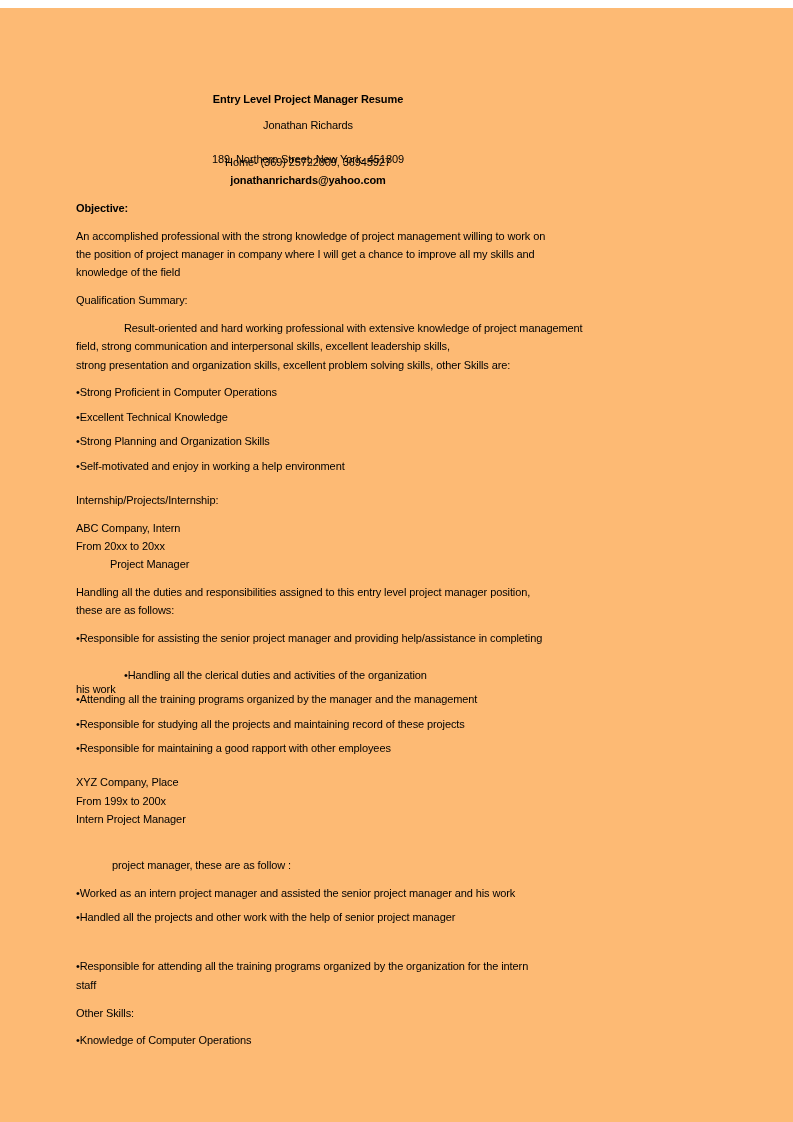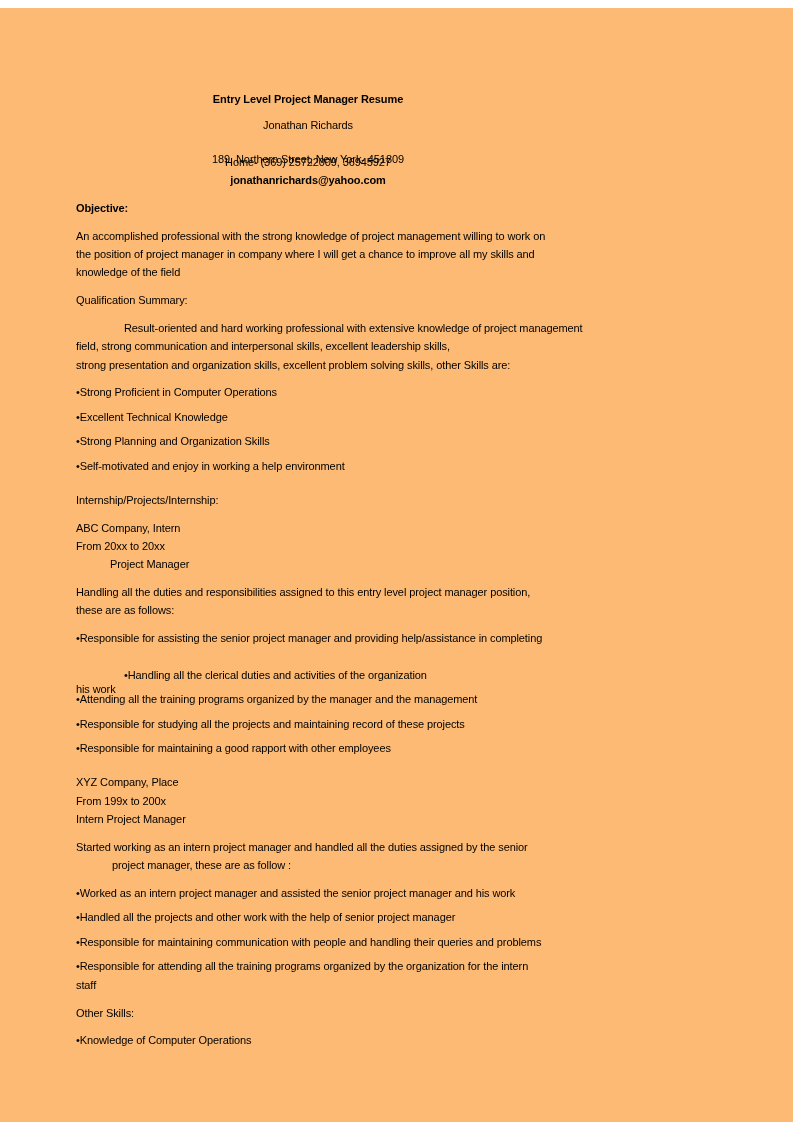--- a/index.html
+++ b/index.html
@@ -45,24 +45,22 @@
   <div class="line" style="top:623px;">•Responsible for  assisting  the senior project manager and providing  help/assistance in  completing</div>
   <div class="line" style="top:642px;margin-top:32px;">his work</div>
   <div class="line" style="top:660px;margin-left:48px;">•Handling  all the clerical duties and activities of the organization</div>
   <div class="line" style="top:709px;">•Responsible for studying all the projects and maintaining record of these projects</div>
   <div class="line" style="top:684px;">•Attending all the training programs organized by the manager and the management</div>
   <div class="line" style="top:733px;">•Responsible for maintaining a good rapport with other employees</div>
 
   <div class="line" style="top:767px;">XYZ Company, Place</div>
   <div class="line" style="top:786px;">From 199x to 200x</div>
   <div class="line" style="top:804px;">Intern Project Manager</div>
-  <div class="line" style="top:832px;">Started working as an intern project manager and handled all the duties assigned by the senior</div>
   <div class="line" style="top:850px;margin-left:36px;">project manager, these are as follow :</div>
   <div class="line" style="top:878px;">•Worked as an intern project manager and assisted the senior project manager and his work</div>
   <div class="line" style="top:902px;">•Handled all the projects and other work with the help of senior project manager</div>
-  <div class="line" style="top:927px;">•Responsible for maintaining communication with people and handling their queries and problems</div>
   <div class="line" style="top:951px;">•Responsible for  attending  all  the  training  programs  organized  by  the  organization  for  the  intern</div>
   <div class="line" style="top:970px;">staff</div>
 
   <div class="line" style="top:998px;">Other Skills:</div>
   <div class="line" style="top:1025px;">•Knowledge of Computer Operations</div>
 
 </div>
 
 </body></html>

